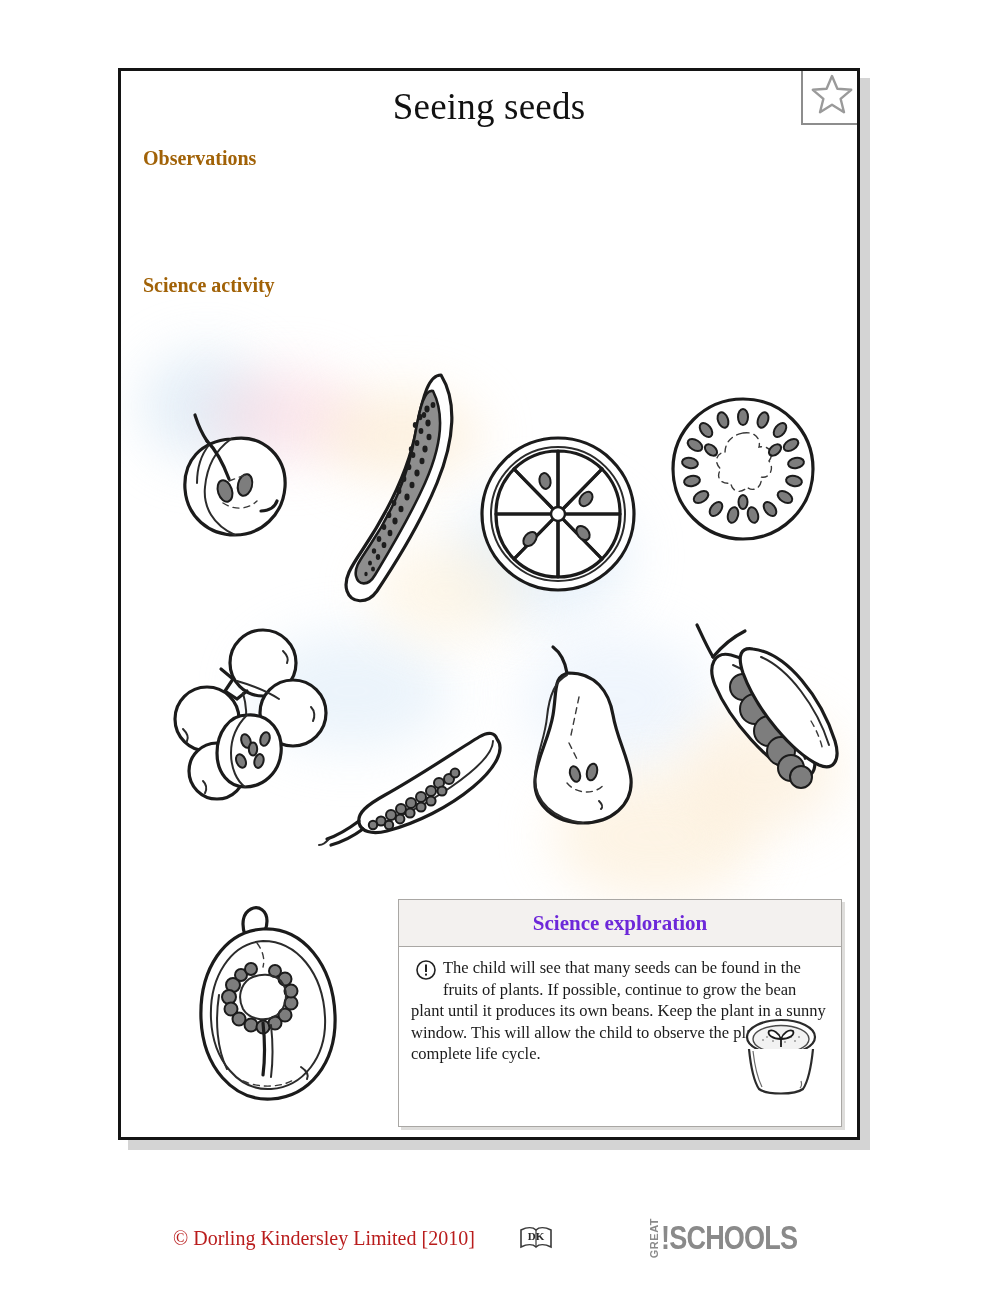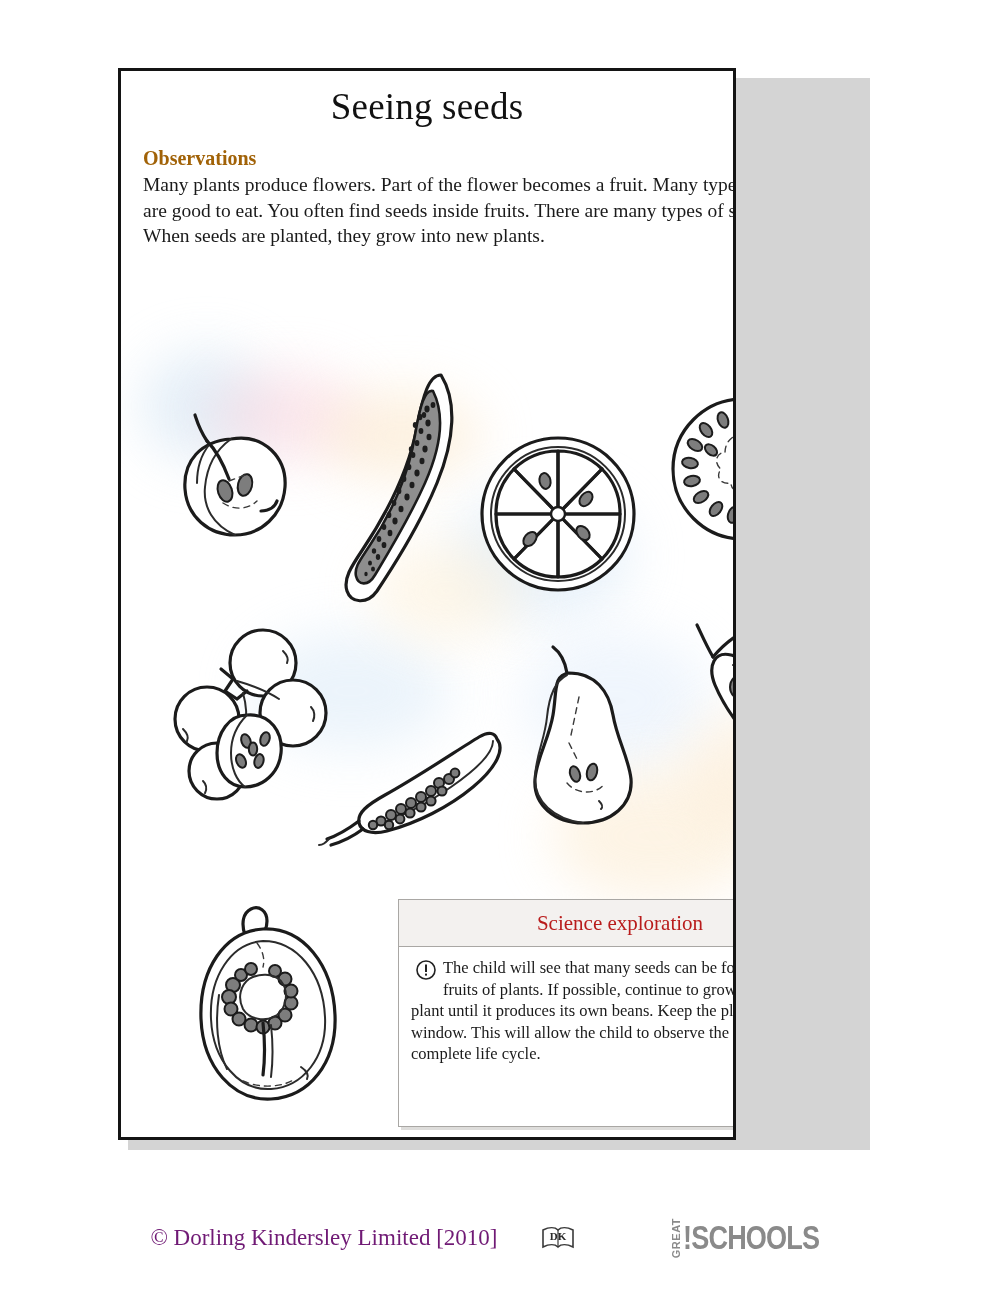--- a/index.html
+++ b/index.html
@@ -10,21 +10,21 @@
     position:relative;
     overflow:hidden;
   }
 
   
   #sheet-shadow{
     position:absolute;left:128px;top:78px;width:742px;height:1072px;
     background:#d4d4d4;
   }
   #page-sheet{
-    position:absolute;left:118px;top:68px;width:618px;height:1072px;
+    position:absolute;left:118px;top:68px;width:742px;height:1072px;
     background:#ffffff;
     border:3px solid #141414;
     box-sizing:border-box;
   }
   #page-inner{position:absolute;inset:0;overflow:hidden;}
 
   
   .wm{position:absolute;border-radius:50%;filter:blur(26px);opacity:.55;pointer-events:none;}
 
   
@@ -63,34 +63,34 @@
   
   #exploration-box{
     position:absolute;left:277px;top:828px;width:444px;height:228px;
     border:1px solid #a9a7a4;background:#fff;box-sizing:border-box;
     box-shadow:3px 3px 0 #dedddb;
   }
   #exploration-header{
     height:46px;background:#f3f1ef;border-bottom:1px solid #a9a7a4;
     display:flex;align-items:center;justify-content:center;
   }
-  #exploration-title{font-weight:normal;font-size:21px;color:#b91c1c;}
+  #exploration-title{font-weight:bold;font-size:21px;color:#6d28d9;}
   #exploration-body{position:relative;padding:10px 12px 0 12px;}
   #exploration-text{
     font-size:16.5px;line-height:21.5px;color:#1a1a1a;margin:0;
   }
   #warn-icon{float:left;margin:2px 6px 0 4px;}
   #pot-icon{position:absolute;right:14px;top:60px;}
 
   
   #footer{
     position:absolute;left:0;right:0;top:1212px;height:52px;
     display:flex;align-items:center;justify-content:center;gap:0;
   }
-  #copyright-text{font-size:23px;color:#701a75;}
+  #copyright-text{font-size:20px;color:#b91c1c;}
   #dk-logo{margin-left:44px;}
   #gs-logo{margin-left:96px;display:flex;align-items:center;}
   #gs-great{
     font-family:"Liberation Sans", sans-serif;
     font-weight:bold;font-size:11px;color:#8a8a8a;
     writing-mode:vertical-rl;transform:rotate(180deg);
     letter-spacing:.5px;line-height:1;margin-right:1px;
   }
   #gs-schools{
     font-family:"Liberation Sans", sans-serif;
@@ -119,24 +119,24 @@
     <div id="star-badge">
       <svg width="44" height="44" viewBox="0 0 44 44">
         <polygon points="22,4 27.4,16.8 41.2,17.8 30.6,26.8 34,40.2 22,32.8 10,40.2 13.4,26.8 2.8,17.8 16.6,16.8" fill="#ffffff" stroke="#9a9a9a" stroke-width="2.4" stroke-linejoin="round"></polygon>
       </svg>
     </div>
 
     <div id="page-title">Seeing seeds</div>
 
     <div id="observations-block">
       <p class="sec-head">Observations</p>
-      <p class="sec-body">Many plants produce flowers. Part of the flower becomes a fruit. Many types of fruit are good to eat. You often find seeds inside fruits. There are many types of seeds. When seeds are planted, they grow into new plants.</p>
     </div>
 
     <div id="activity-block">
+      <p class="sec-head">Science activity</p>
     </div>
 
     <div class="fruit" style="left:36px;top:336px;">
       <svg width="150" height="140" viewBox="0 0 150 140">
         <path class="ink" d="M50 34 C42 22 40 14 38 8"></path>
         <path class="white" d="M74 32 C108 26 130 52 128 80 C126 108 104 128 78 128
                                C52 128 30 110 28 82 C26 54 44 34 74 32 Z"></path>
         <path class="ink-thin" d="M74 32 C60 42 50 58 48 80 C46 100 56 118 78 128"></path>
         <path class="ink-thin" d="M52 38 C44 48 40 62 40 76"></path>
         <path class="ink" d="M50 34 C58 42 66 56 72 72"></path>

